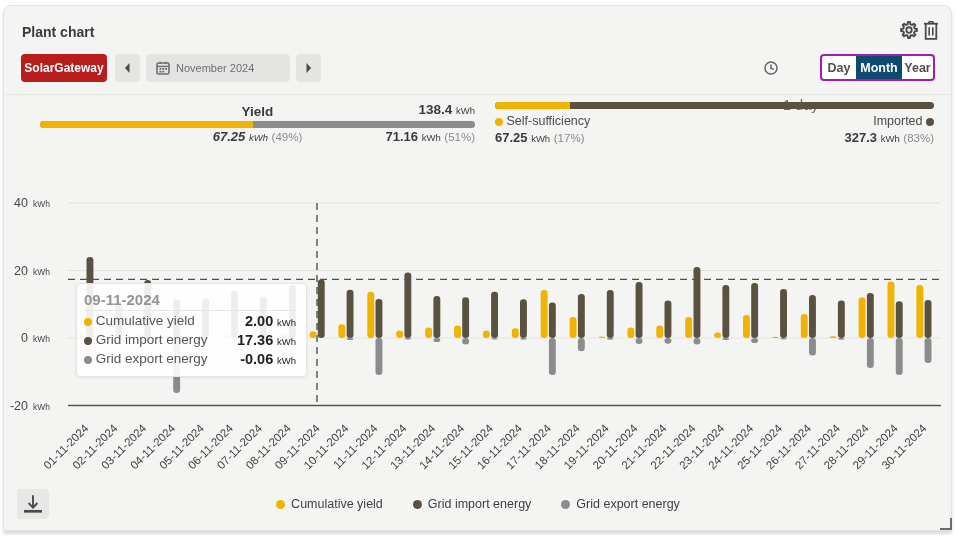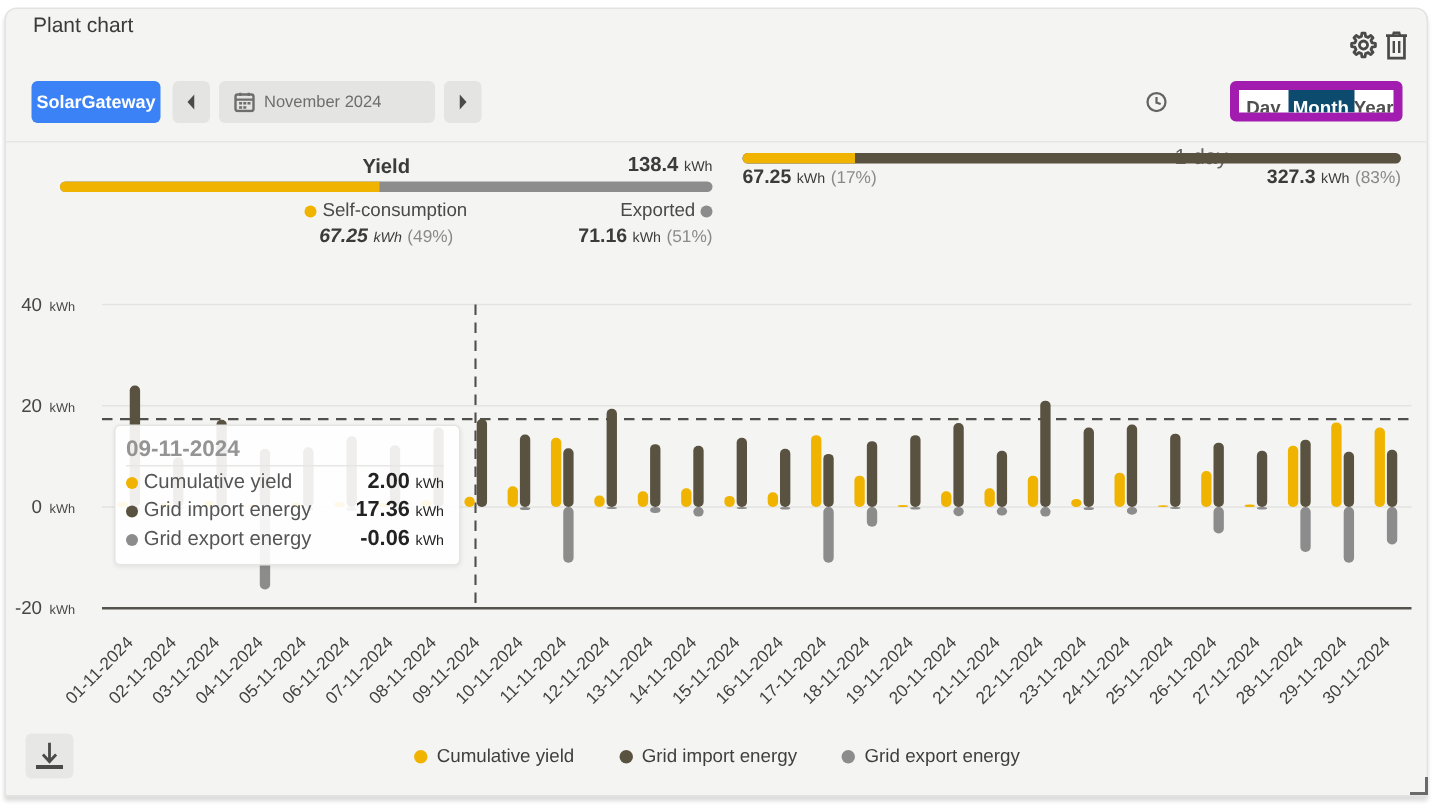--- a/index.html
+++ b/index.html
@@ -9,34 +9,34 @@
 .btn { background:#e4e4e3; border-radius:4px; color:#6e6e6e; }
 svg text.xl { font-size:11.5px; fill:#414141; font-family:"Liberation Sans",sans-serif; }
 svg text.yl { font-size:12.5px; fill:#474747; font-family:"Liberation Sans",sans-serif; }
 svg text.ylu { font-size:8.5px; fill:#474747; font-family:"Liberation Sans",sans-serif; }
 .u { font-size:9.5px; font-weight:normal; }
 .dot { display:inline-block; width:8px; height:8px; border-radius:50%; vertical-align:-0.5px; }
 .dy { background:#F0B400; } .dd { background:#5A5240; } .dg { background:#8C8C8C; }
 </style></head>
 <body>
 <div id="card"></div>
-<div class="abs" style="left:22px;top:8px;font-size:14px;font-weight:normal;color:#3b3b3b;">Plant chart</div>
+<div class="abs" style="left:22px;top:24px;font-size:14px;font-weight:bold;color:#3b3b3b;">Plant chart</div>
 <svg class="abs" style="left:898px;top:19px" width="44" height="24" viewBox="0 0 44 24">
 <g transform="translate(11,11)" fill="none" stroke="#4a4a4a" stroke-width="1.9" stroke-linejoin="round">
  <path d="M -1.38,-5.74 L -1.04,-7.93 L 1.04,-7.93 L 1.38,-5.74 L 3.08,-5.03 L 4.87,-6.35 L 6.35,-4.87 L 5.03,-3.08 L 5.74,-1.38 L 7.93,-1.04 L 7.93,1.04 L 5.74,1.38 L 5.03,3.08 L 6.35,4.87 L 4.87,6.35 L 3.08,5.03 L 1.38,5.74 L 1.04,7.93 L -1.04,7.93 L -1.38,5.74 L -3.08,5.03 L -4.87,6.35 L -6.35,4.87 L -5.03,3.08 L -5.74,1.38 L -7.93,1.04 L -7.93,-1.04 L -5.74,-1.38 L -5.03,-3.08 L -6.35,-4.87 L -4.87,-6.35 L -3.08,-5.03 Z"></path>
       <circle cx="0" cy="0" r="2.7"></circle>
     </g>
 <g transform="translate(33,11.5)" fill="none" stroke="#4a4a4a" stroke-width="1.8">
  <path d="M-2.3,-6.9 L-1.8,-8.7 L1.8,-8.7 L2.3,-6.9" stroke-width="1.6"></path>
  <path d="M-7,-6.8 L7,-6.8"></path>
  <path d="M-5.3,-6.7 L-5.3,8.3 L5.3,8.3 L5.3,-6.7"></path>
  <path d="M-1.8,-3.2 L-1.8,4.9 M1.8,-3.2 L1.8,4.9" stroke-width="1.6"></path>
     </g>
 </svg>
-<div class="abs" style="left:21px;top:54px;width:86px;height:28px;border-radius:4px;background:#3b82f6;color:#fff;
+<div class="abs" style="left:21px;top:54px;width:86px;height:28px;border-radius:4px;background:#b91c1c;color:#fff;
   font-size:12px;font-weight:bold;line-height:28px;text-align:center;">SolarGateway</div>
 <div class="abs btn" style="left:115px;top:54px;width:25px;height:28px;">
  <svg width="25" height="28">
       <path d="M14.5 9 L10 14 L14.5 19 Z" fill="#4a4a4a"></path>
     </svg></div>
 <div class="abs btn" style="left:146px;top:54px;width:144px;height:28px;font-size:11px;line-height:28px;">
  <svg style="position:absolute;left:10px;top:7px" width="14" height="14" viewBox="0 0 14 14">
    <rect x="1" y="2" width="12" height="11" rx="1.5" fill="none" stroke="#6e6e6e" stroke-width="1.6"></rect>
    <line x1="1" y1="5.4" x2="13" y2="5.4" stroke="#6e6e6e" stroke-width="1.4"></line>
    <line x1="4.2" y1="0.8" x2="4.2" y2="3" stroke="#6e6e6e" stroke-width="1.6"></line>
@@ -52,47 +52,47 @@
  <span style="margin-left:30px;">November 2024</span></div>
 <div class="abs btn" style="left:296px;top:54px;width:25px;height:28px;">
  <svg width="25" height="28">
       <path d="M10.5 9 L15 14 L10.5 19 Z" fill="#4a4a4a"></path>
     </svg></div>
 <svg class="abs" style="left:764px;top:60.5px" width="14" height="14" viewBox="0 0 14 14">
   <circle cx="7" cy="7" r="6" fill="none" stroke="#646464" stroke-width="1.5"></circle>
   <path d="M7 3.6 L7 7.4 L9.8 8.3" fill="none" stroke="#646464" stroke-width="1.5"></path>
 </svg>
 <div class="abs" style="left:783px;top:59px;font-size:14.5px;color:#676767;margin-top:38px;">1 day</div>
-<div class="abs" style="left:820px;top:54px;width:115px;height:27px;background:#fff;border:6px solid #a21caf;border-radius:4px;display:flex;font-size:12.5px;font-weight:bold;color:#4f4f4f;text-align:center;line-height:25px;overflow:hidden;">
+<div class="abs" style="left:820px;top:54px;width:115px;height:27px;background:#fff;border:2px solid #a21caf;border-radius:4px;display:flex;font-size:12.5px;font-weight:bold;color:#4f4f4f;text-align:center;line-height:25px;overflow:hidden;">
   <div style="width:34px;">Day</div>
     <div style="width:46px;background:#0c4a6e;color:#fff;">Month</div>
     <div style="flex:1;">Year</div>
 </div>
 <div class="abs" style="left:4px;top:94px;width:947px;height:1px;background:#e6e6e4;"></div>
 <div class="abs" style="left:40px;top:102px;width:435px;text-align:center;">
   <div style="position:relative;height:19px;">
     <span style="font-size:13.5px;font-weight:bold;color:#3b3b3b;">Yield</span>
     <span style="position:absolute;right:0;font-size:13.5px;font-weight:bold;color:#3b3b3b;">138.4 <span class="u">kWh</span></span>
   </div>
   <div style="height:7px;border-radius:3.5px;background:#8C8C8C;overflow:hidden;">
     <div style="width:49%;height:7px;background:#F0B400;"></div>
     </div>
-  <div style="position:relative;height:15px;margin-top:5px;font-size:12.5px;color:#4a4a4a;">
-    <span><span class="dot dy"></span> Self-consumption</span>
-    <span style="position:absolute;right:0;">Exported <span class="dot dg"></span></span>
-  </div>
   <div style="position:relative;height:15px;margin-top:1px;font-size:13px;color:#3b3b3b;">
     <span style="font-weight:bold;font-style:italic;">67.25 <span class="u">kWh</span></span> <span style="font-size:11.5px;color:#8a8a8a;">(49%)</span>
     <span style="position:absolute;right:0;"><span style="font-weight:bold;">71.16 <span class="u">kWh</span></span> <span style="font-size:11.5px;color:#8a8a8a;">(51%)</span></span>
   </div>
 </div>
 <div class="abs" style="left:495px;top:102px;width:439px;">
   <div style="height:7px;border-radius:3.5px;background:#5A5240;overflow:hidden;">
     <div style="width:17%;height:7px;background:#F0B400;"></div>
     </div>
+  <div style="position:relative;height:15px;margin-top:5px;font-size:12.5px;color:#4a4a4a;">
+    <span><span class="dot dy"></span> Self-sufficiency</span>
+    <span style="position:absolute;right:0;">Imported <span class="dot dd"></span></span>
+  </div>
   <div style="position:relative;height:15px;margin-top:1px;font-size:13px;color:#3b3b3b;">
     <span style="font-weight:bold;">67.25 <span class="u">kWh</span></span> <span style="font-size:11.5px;color:#8a8a8a;">(17%)</span>
     <span style="position:absolute;right:0;"><span style="font-weight:bold;">327.3 <span class="u">kWh</span></span> <span style="font-size:11.5px;color:#8a8a8a;">(83%)</span></span>
   </div>
 </div>
 <svg class="abs" style="left:0;top:0;" width="956" height="540" viewBox="0 0 956 540">
 <line x1="68" y1="203" x2="941" y2="203" stroke="#e3e3e1" stroke-width="1"></line>
 <line x1="68" y1="270.5" x2="941" y2="270.5" stroke="#e3e3e1" stroke-width="1"></line>
 <line x1="68" y1="338" x2="941" y2="338" stroke="#e3e3e1" stroke-width="1"></line>
 <line x1="68" y1="405.5" x2="941" y2="405.5" stroke="#55534d" stroke-width="1.6"></line>

